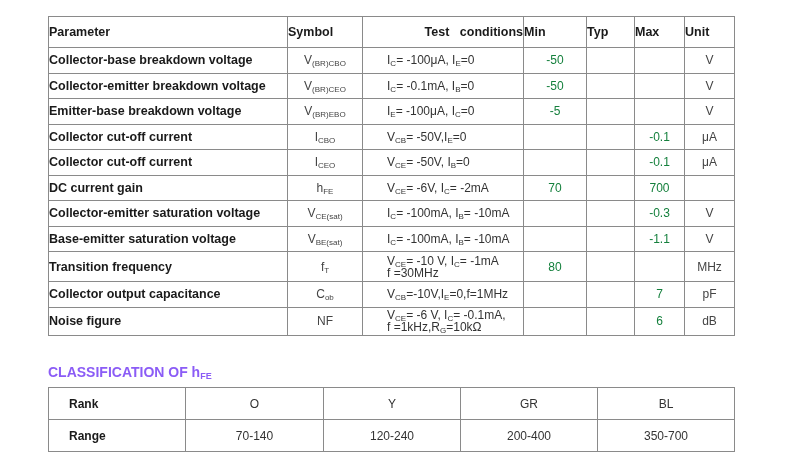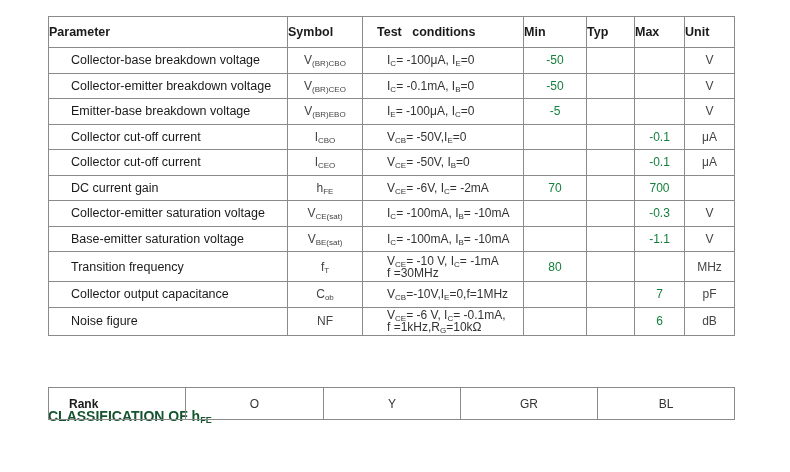--- a/index.html
+++ b/index.html
@@ -3,30 +3,30 @@
 <meta charset="utf-8">
 <style>
   html, body { margin: 0; padding: 0; background: #ffffff; }
   body { width: 790px; height: 472px; position: relative; overflow: hidden;
          font-family: "Liberation Sans", sans-serif; color: #222; }
   table { border-collapse: collapse; position: absolute; table-layout: fixed; }
   td, th { border: 1px solid #8a8a8a; padding: 0; font-size: 12px; vertical-align: middle; }
   #spec { left: 48px; top: 16px; width: 686px; }
   #spec th { font-weight: bold; font-size: 12.5px; height: 30px; text-align: left; color: #1a1a1a; }
   #spec td { height: 24.5px; }
-  #spec td.param { font-weight: normal; padding-left: 22px; color: #1a1a1a; font-size: 12.5px; }
+  #spec td.param { font-weight: bold; padding-left: 0; color: #1a1a1a; font-size: 12.5px; }
   #spec td.sym { text-align: center; color: #444; }
   #spec td.cond { padding-left: 24px; color: #333; line-height: 12px; }
   #spec td.num { text-align: center; color: #15803d; }
   #spec td.unit { text-align: center; color: #444; }
   #spec tr.tall td { height: 29px; }
   #spec tr.tall2 td { height: 27px; }
   sub { font-size: 8px; vertical-align: -2px; line-height: 0; }
   .cond-line { display: block; }
-  #class-title { position: absolute; left: 48px; top: 364px; font-weight: bold; font-size: 14px; color: #14532d; margin-top: 44px; }
+  #class-title { position: absolute; left: 48px; top: 364px; font-weight: bold; font-size: 14px; color: #8b5cf6; }
   #class-title sub { font-size: 9px; }
   #ranks { left: 48px; top: 387px; width: 686px; }
   #ranks td { height: 31px; text-align: center; color: #333; }
   #ranks td.lbl { text-align: left; padding-left: 20px; font-weight: bold; color: #1a1a1a; }
 </style>
 </head>
 <body>
 
 <table id="spec">
   <colgroup>
@@ -35,21 +35,21 @@
       <col style="width:161px">
     <col style="width:63px">
       <col style="width:48px">
       <col style="width:50px">
       <col style="width:50px">
   </colgroup>
   <thead>
     <tr>
       <th>Parameter</th>
       <th>Symbol</th>
-      <th style="white-space:pre;text-align:left;padding-left:14px;">Test   conditions</th>
+      <th style="white-space:pre;text-align:right;padding-left:14px;">Test   conditions</th>
       <th>Min</th>
       <th>Typ</th>
       <th>Max</th>
       <th>Unit</th>
     </tr>
   </thead>
   <tbody id="spec-body">
       <tr>
         <td class="param">Collector-base breakdown voltage</td>
         <td class="sym"><span>V</span><sub>(BR)CBO</sub></td>
@@ -187,14 +187,21 @@
       <col style="width:137px">
   </colgroup>
   <tbody>
       <tr>
     <td class="lbl">Rank</td>
     <td>O</td>
     <td>Y</td>
     <td>GR</td>
     <td>BL</td>
   </tr>
+  <tr>
+    <td class="lbl">Range</td>
+    <td>70-140</td>
+    <td>120-240</td>
+    <td>200-400</td>
+    <td>350-700</td>
+  </tr>
 </tbody>
   </table>
 
 </body></html>

